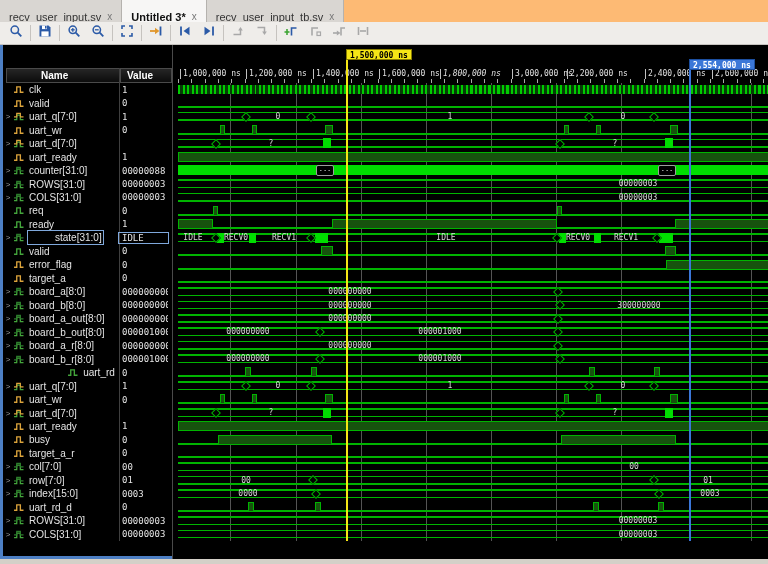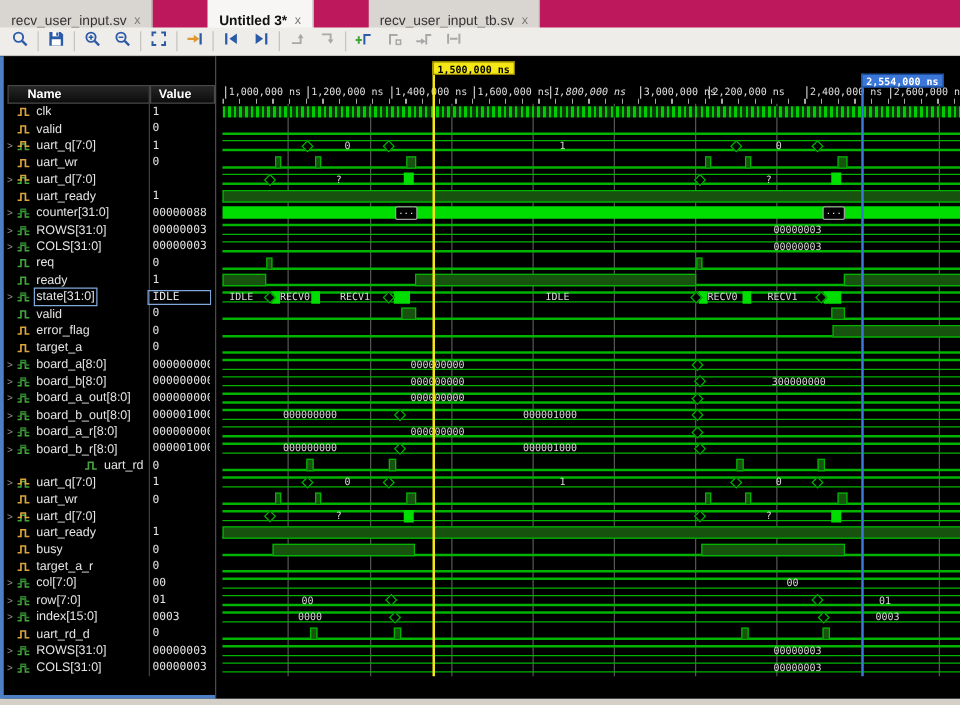--- a/index.html
+++ b/index.html
@@ -1,21 +1,21 @@
 <!DOCTYPE html>
 <html><head>
 <meta charset="utf-8">
 <style>
   html,body{margin:0;padding:0;background:#888;}
   *{box-sizing:border-box;}
   .app{position:relative;width:768px;height:564px;background:#000;overflow:hidden;
        font-family:"Liberation Sans",sans-serif;}
   
-  .tabbar{position:absolute;left:0;top:0;width:768px;height:34px;background:#be185d;
-          border-bottom:1px solid #b5b2ae;display:flex;align-items:stretch;gap:44px;}
+  .tabbar{position:absolute;left:0;top:0;width:768px;height:34px;background:#fdba74;
+          border-bottom:1px solid #b5b2ae;display:flex;align-items:stretch;}
   .tab{display:flex;align-items:center;gap:6px;padding:0 9px;font-size:11px;color:#333;
        border-right:1px solid #b5b2ae;background:#d9d6d2;cursor:default;white-space:nowrap;}
   .tab.active{background:#f7f6f5;font-weight:bold;color:#111;}
   .tab .close{color:#777;font-size:10px;font-weight:normal;}
   
   .toolbar{position:absolute;left:0;top:22px;width:768px;height:23px;background:#efedea;
            border-bottom:1px solid #c6c3bf;display:flex;align-items:center;padding-left:4px;}
   .tbtn{width:24px;height:19px;display:flex;align-items:center;justify-content:center;}
   .tsep{width:1px;height:16px;background:#c6c3bf;margin:0 2px;}
   .tbtn svg{width:14px;height:14px;}
@@ -28,21 +28,21 @@
            display:flex;align-items:center;padding-left:6px;}
   .vline{position:absolute;width:1px;background:#3f3f3f;}
   .name-panel{position:absolute;left:0;top:38px;width:166px;height:458px;overflow:hidden;}
   .nrow{position:absolute;left:0;width:166px;display:flex;align-items:center;}
   .nrow .exp{width:10px;font-size:8px;color:#9a9a9a;text-align:center;flex:0 0 10px;}
   .nrow .sicon{flex:0 0 13px;height:9px;margin-right:3px;}
   .nrow .sicon svg{width:12px;height:9px;display:block;}
   .nrow .nm{font-size:10px;color:#e4e4e4;white-space:nowrap;overflow:hidden;max-width:86px;}
   .nrow .val{position:absolute;left:116px;width:49px;font-family:"DejaVu Sans Mono",monospace;
              font-size:9px;color:#e4e4e4;white-space:nowrap;overflow:hidden;padding-left:3px;}
-  .nrow.sel .nm{outline:1px solid #7fa8dc;outline-offset:1px;}
+  .nrow.sel .nm{outline:1px solid #7fa8dc;outline-offset:1px;padding-left:26px;}
   .nrow.sel .val{outline:1px solid #7fa8dc;outline-offset:0px;}
   
   .wave-panel{position:absolute;left:169px;top:0;width:599px;height:514px;background:#000;
               border-left:1px solid #4a4a4a;overflow:hidden;}
   .ruler-label{position:absolute;top:24px;height:10px;border-left:1px solid #c0c0c0;
                padding-left:2px;font-family:"DejaVu Sans Mono",monospace;font-size:8px;
                color:#e0e0e0;white-space:nowrap;text-align:center;}
   .minorticks{position:absolute;top:34px;left:5px;width:591px;height:4px;
               background:repeating-linear-gradient(90deg,#aaa 0 1px,transparent 1px 13.3px);}
   .gridline{position:absolute;top:38px;height:458px;width:1px;background:#545454;}
@@ -181,21 +181,21 @@
         <span><svg viewBox="0 0 14 14">
             <line x1="2.5" y1="3" x2="2.5" y2="11" stroke="#a8a8a8" stroke-width="1.6"></line>
             <line x1="11.5" y1="3" x2="11.5" y2="11" stroke="#a8a8a8" stroke-width="1.6"></line>
             <line x1="4" y1="7" x2="10" y2="7" stroke="#a8a8a8" stroke-width="1.6"></line>
           </svg></span>
       </div>
     </div>
 
   <div class="main">
     <div class="colhead" style="left:3px;width:114px;">
-        <span style="margin-left:9px;">Name</span>
+        <span style="margin-left:28px;">Name</span>
       </div>
     <div class="colhead" style="left:117px;width:52px;">
         <span>Value</span>
       </div>
     <div class="vline" style="left:116px;top:23px;height:473px;"></div>
     <div class="name-panel" id="namepanel">
         <div class="nrow" style="top: 0px; height: 13.4706px;">
           <span class="exp"></span>
           <span class="sicon">
             <svg viewBox="0 0 12 10">

